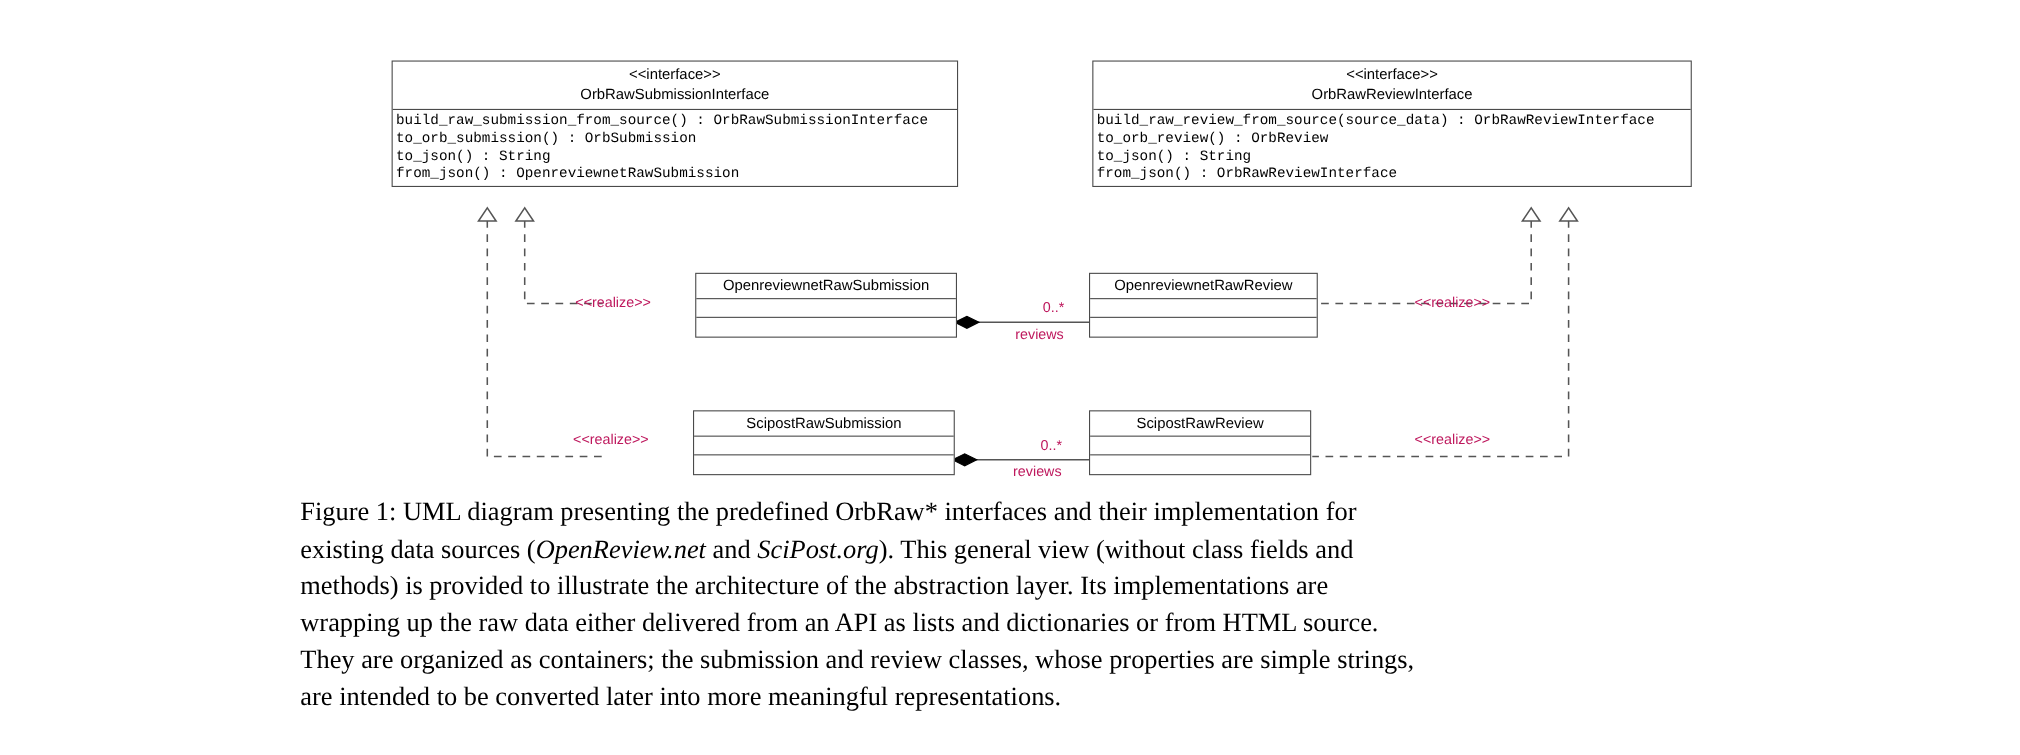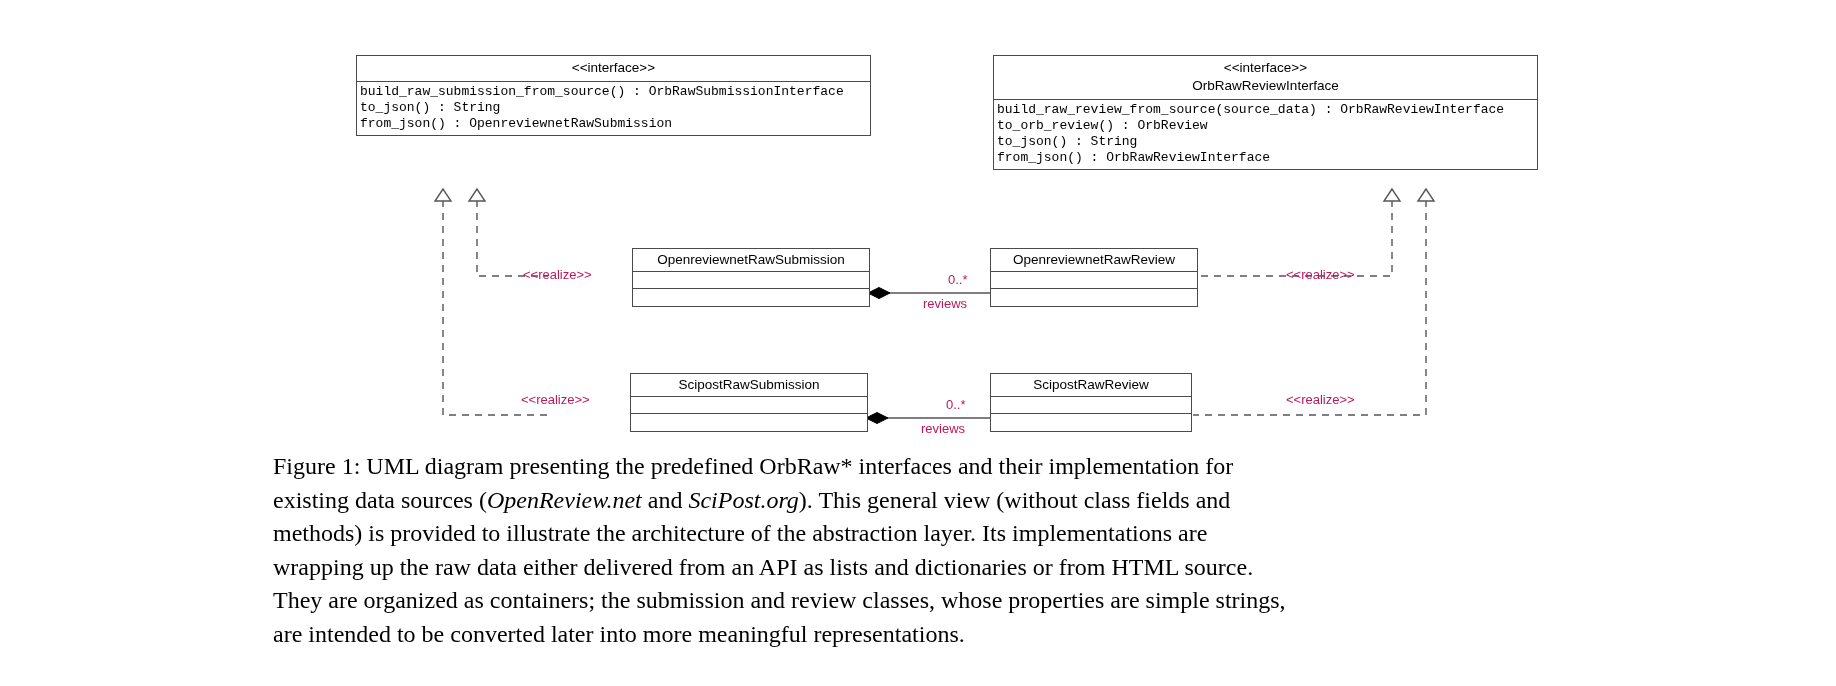--- a/index.html
+++ b/index.html
@@ -140,23 +140,25 @@
 
       <g fill="#000000" stroke="#000000" stroke-width="1">
         <polygon points="850,245 861,239.5 872,245 861,250.5"></polygon>
         <polygon points="848,370 859,364.5 870,370 859,375.5"></polygon>
       </g>
     </svg>
 
     <div class="uml-box iface" style="left:338px; top:7px; width:515px;">
       <div class="uml-head">
         <span class="stereotype">&lt;&lt;interface&gt;&gt;</span>
+        <span class="cname">OrbRawSubmissionInterface</span>
       </div>
       <div class="uml-compartment">
         <span class="op">build_raw_submission_from_source() : OrbRawSubmissionInterface</span>
+        <span class="op">to_orb_submission() : OrbSubmission</span>
         <span class="op">to_json() : String</span>
         <span class="op">from_json() : OpenreviewnetRawSubmission</span>
       </div>
     </div>
 
     <div class="uml-box iface" style="left:975px; top:7px; width:545px;">
       <div class="uml-head">
         <span class="stereotype">&lt;&lt;interface&gt;&gt;</span>
         <span class="cname">OrbRawReviewInterface</span>
       </div>

